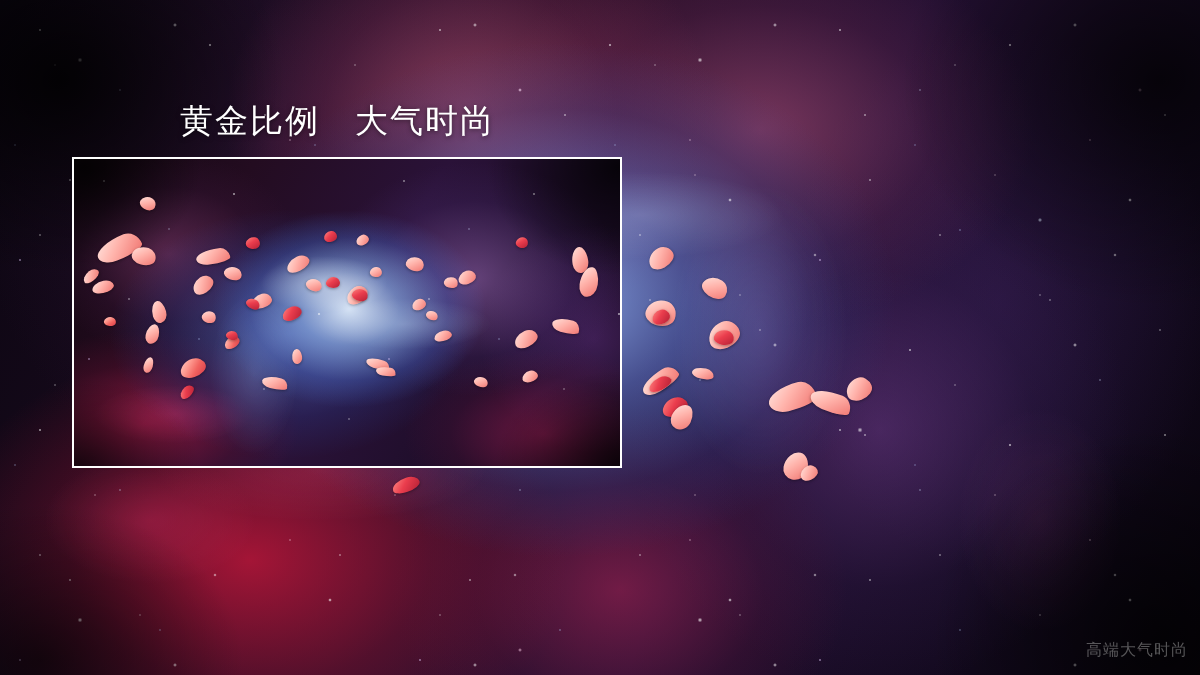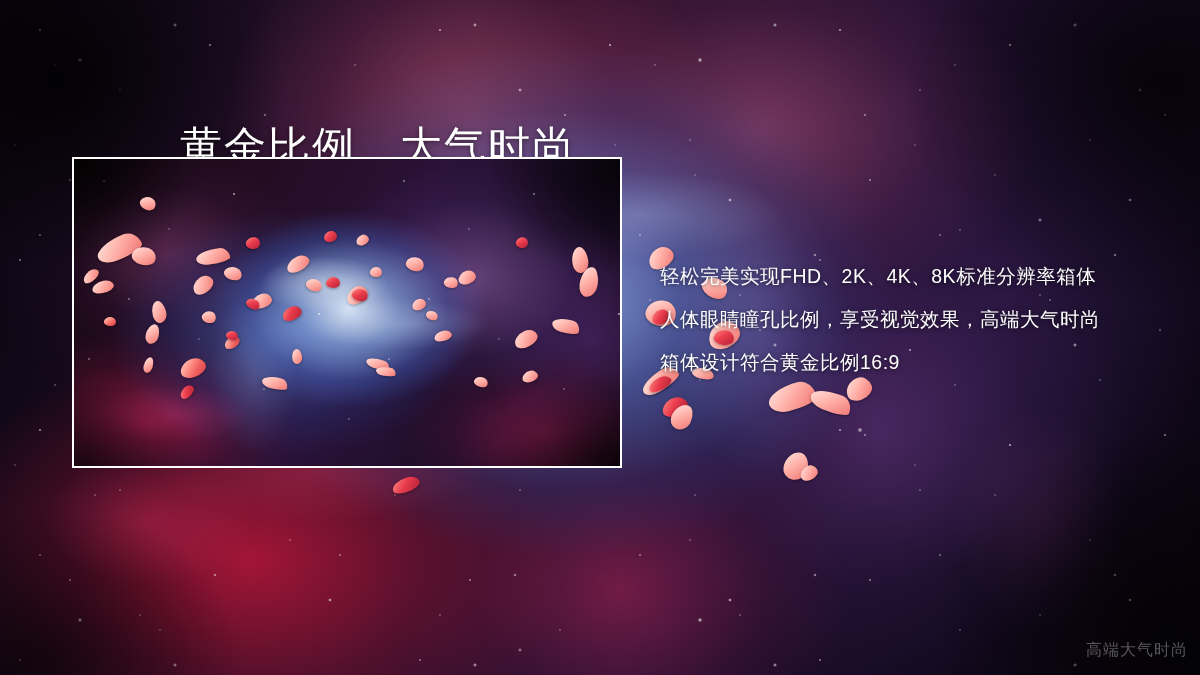--- a/index.html
+++ b/index.html
@@ -88,27 +88,26 @@
       radial-gradient(2px 2px at 520px 90px, rgba(255,210,235,.85), transparent);
     background-size:620px 560px;
     background-repeat:repeat;
     opacity:.85;
   }
 
   
   #title {
     position:absolute;
     left:180px; top:99px;
-    font-size:42px;
+    font-size:33px;
     letter-spacing:2px;
     color:#ffffff;
     font-weight:400;
     text-shadow:0 1px 5px rgba(0,0,0,.55);
     white-space:pre;
-    margin-top:20px;
   }
 
   
   #panel {
     position:absolute;
     left:72px; top:157px;
     width:550px; height:311px;
     border:2px solid #ffffff;
     overflow:hidden;
     background:#140a14;
@@ -277,21 +276,16 @@
   <div class="petal pale" style="left:692px; top:368px; width:22px; height:11px; transform:rotate(14deg);"></div>
   <div class="petal deep" style="left:662px; top:398px; width:26px; height:18px; transform:rotate(-18deg);"></div>
   <div class="petal pale" style="left:672px; top:404px; width:20px; height:26px; transform:rotate(24deg);"></div>
   <div class="petal pale long" style="left:768px; top:384px; width:48px; height:26px; transform:rotate(-14deg);"></div>
   <div class="petal pale long" style="left:810px; top:392px; width:42px; height:20px; transform:rotate(22deg);"></div>
   <div class="petal pale" style="left:846px; top:378px; width:26px; height:22px; transform:rotate(-20deg);"></div>
   <div class="petal pale" style="left:784px; top:452px; width:24px; height:28px; transform:rotate(12deg);"></div>
   <div class="petal pale" style="left:800px; top:466px; width:18px; height:14px; transform:rotate(-24deg);"></div>
   <div class="petal deep" style="left:392px; top:478px; width:28px; height:14px; transform:rotate(-18deg);"></div>
 
-  <div id="bodytext">
-    <span class="tline">轻松完美实现FHD、2K、4K、8K标准分辨率箱体</span>
-    <span class="tline">人体眼睛瞳孔比例，享受视觉效果，高端大气时尚</span>
-    <span class="tline">箱体设计符合黄金比例16:9</span>
-  </div>
 
   <div id="watermark">高端大气时尚</div>
 
 </div>
 
 </body></html>

